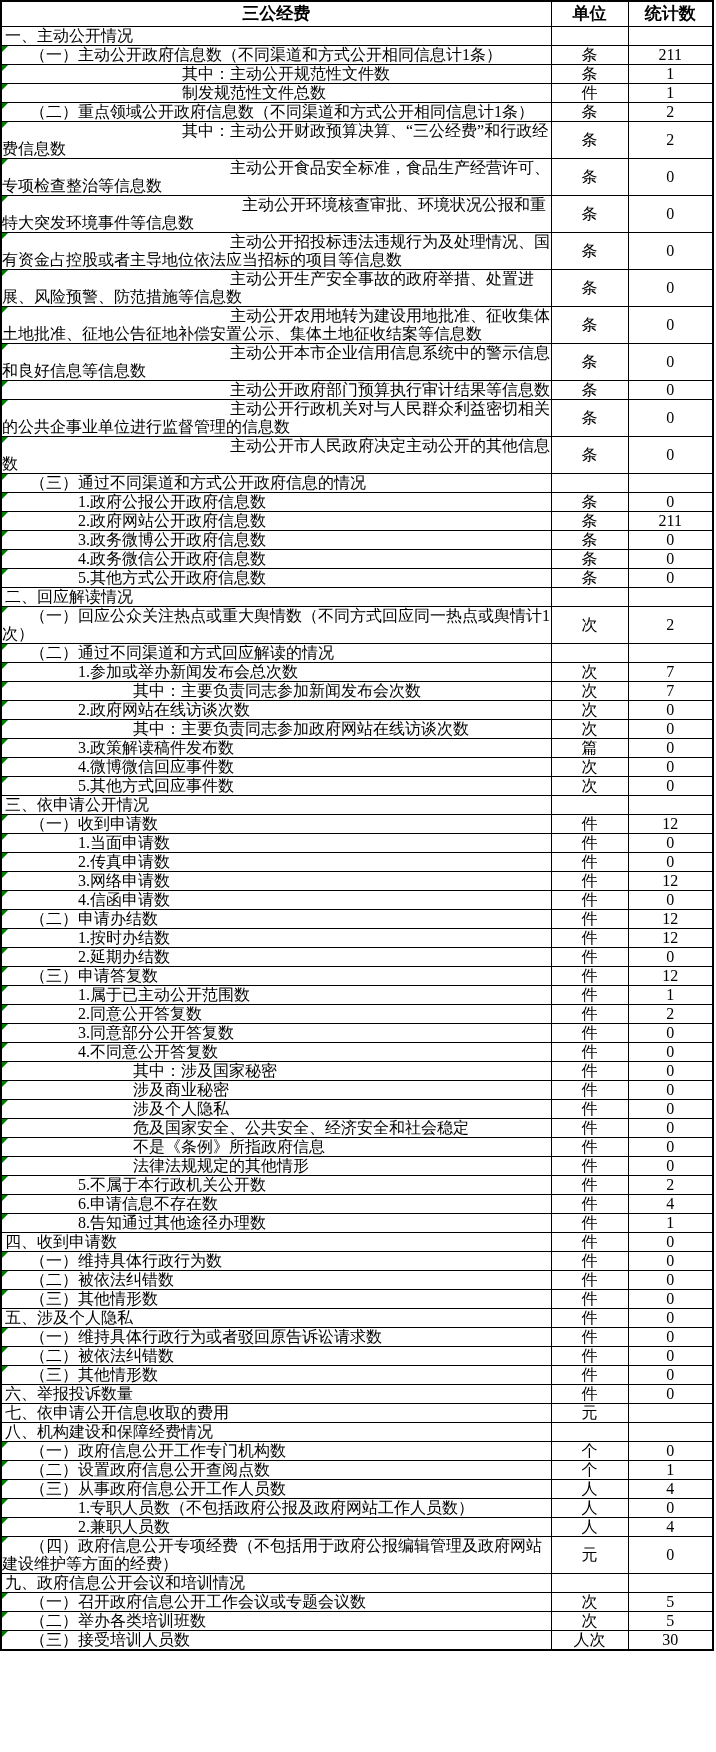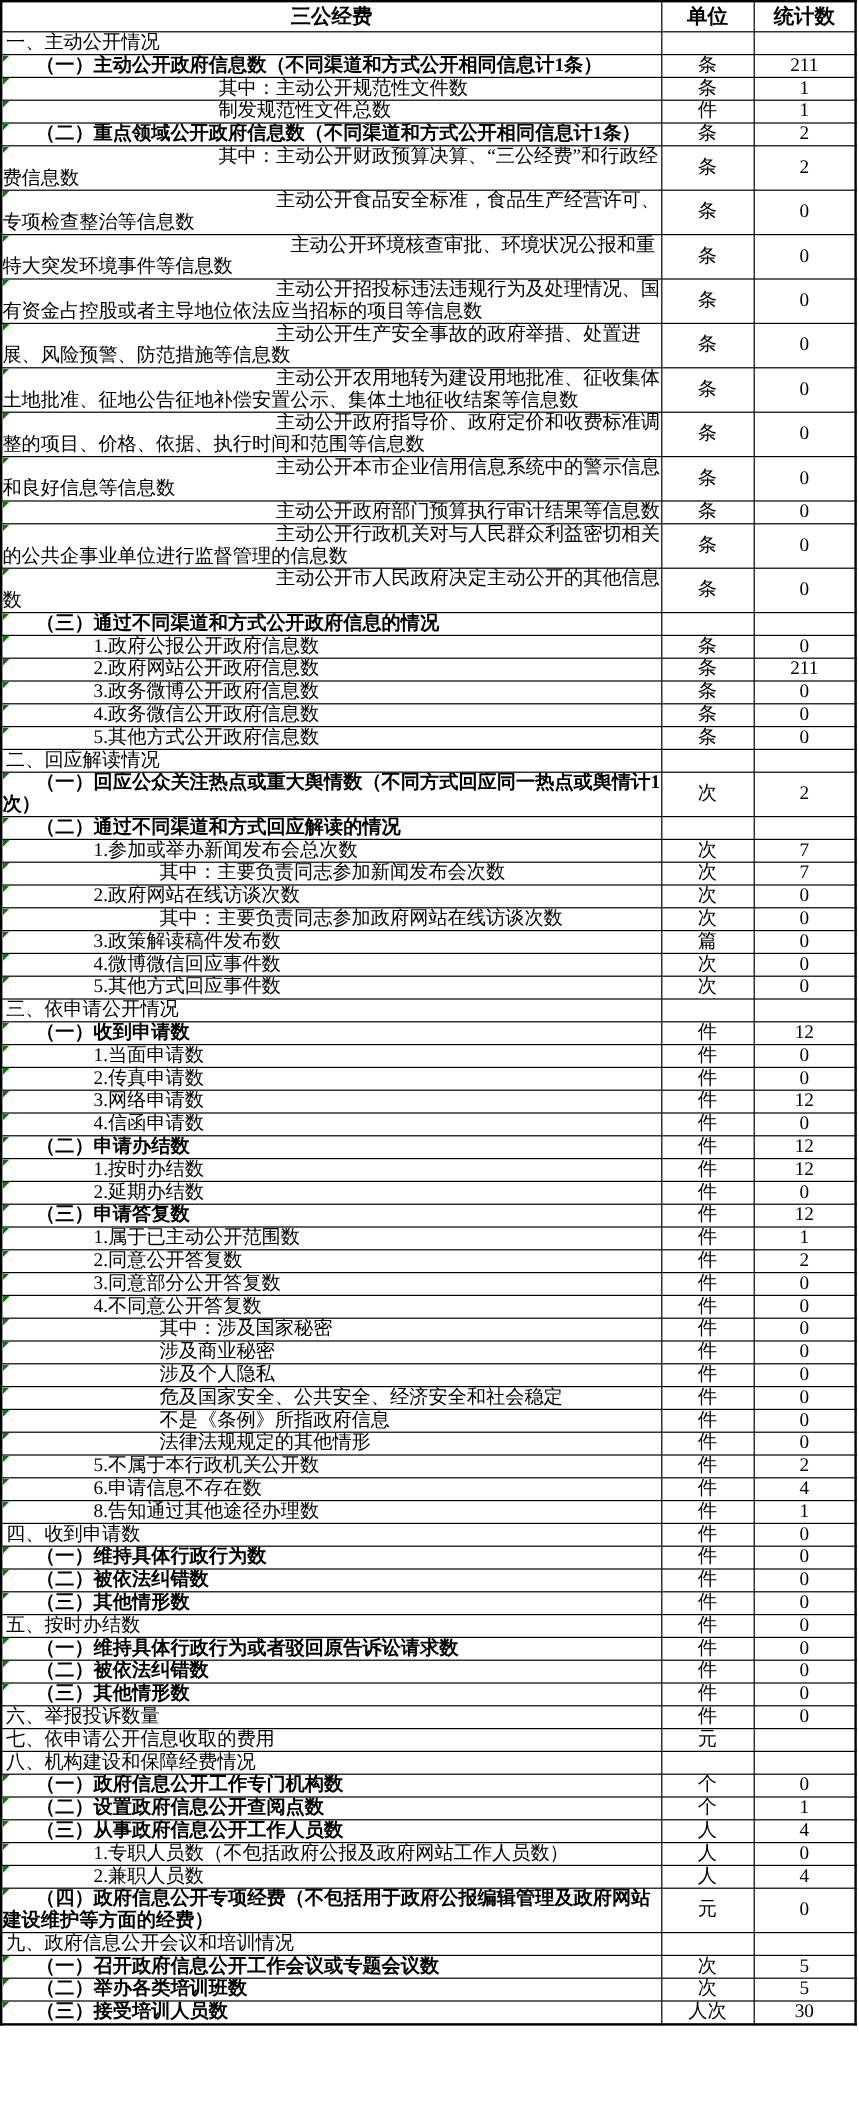--- a/index.html
+++ b/index.html
@@ -22,21 +22,21 @@
   thead th{
     height:24px;line-height:24px;font-weight:bold;text-align:center;font-size:17px;
   }
   td.label{
     text-align:left;line-height:18px;position:relative;
     word-break:break-all;overflow-wrap:anywhere;
   }
   td.unit,td.val{text-align:center;line-height:18px;}
   
   .ind-sec {text-indent:3px;font-family:Liberation Serif, serif;}
-  .ind-h1  {text-indent:28px;font-weight:bold;}
+  .ind-h1  {text-indent:28px;}
   .ind-h2  {text-indent:76px;}
   .ind-h3  {text-indent:131px;font-family:Liberation Serif, serif;}
   .ind-d180{text-indent:180px;}
   .ind-d228{text-indent:228px;}
   .ind-d240{text-indent:240px;}
   
   .tri{
     position:absolute;top:0;left:0;width:6px;height:6px;display:block;
     clip-path:polygon(0 0,100% 0,0 100%);
   }
@@ -108,25 +108,20 @@
           <td class="label ind-d228">主动公开生产安全事故的政府举措、处置进展、风险预警、防范措施等信息数<i class="tri" style="background: rgb(0, 122, 0);"></i></td>
           <td class="unit">条</td>
           <td class="val">0</td>
         </tr>
         <tr>
           <td class="label ind-d228">主动公开农用地转为建设用地批准、征收集体土地批准、征地公告征地补偿安置公示、集体土地征收结案等信息数<i class="tri" style="background: rgb(0, 122, 0);"></i></td>
           <td class="unit">条</td>
           <td class="val">0</td>
         </tr>
         <tr>
-          <td class="label ind-d228">主动公开政府指导价、政府定价和收费标准调整的项目、价格、依据、执行时间和范围等信息数<i class="tri" style="background: rgb(0, 122, 0);"></i></td>
-          <td class="unit">条</td>
-          <td class="val">0</td>
-        </tr>
-        <tr>
           <td class="label ind-d228">主动公开本市企业信用信息系统中的警示信息和良好信息等信息数<i class="tri" style="background: rgb(0, 122, 0);"></i></td>
           <td class="unit">条</td>
           <td class="val">0</td>
         </tr>
         <tr>
           <td class="label ind-d228">主动公开政府部门预算执行审计结果等信息数<i class="tri" style="background: rgb(0, 122, 0);"></i></td>
           <td class="unit">条</td>
           <td class="val">0</td>
         </tr>
         <tr>
@@ -348,21 +343,21 @@
           <td class="label ind-h1">（二）被依法纠错数<i class="tri" style="background: rgb(0, 122, 0);"></i></td>
           <td class="unit">件</td>
           <td class="val">0</td>
         </tr>
         <tr>
           <td class="label ind-h1">（三）其他情形数<i class="tri" style="background: rgb(0, 122, 0);"></i></td>
           <td class="unit">件</td>
           <td class="val">0</td>
         </tr>
         <tr>
-          <td class="label ind-sec">五、按时办结数</td>
+          <td class="label ind-sec">五、涉及个人隐私</td>
           <td class="unit">件</td>
           <td class="val">0</td>
         </tr>
         <tr>
           <td class="label ind-h1">（一）维持具体行政行为或者驳回原告诉讼请求数<i class="tri" style="background: rgb(0, 122, 0);"></i></td>
           <td class="unit">件</td>
           <td class="val">0</td>
         </tr>
         <tr>
           <td class="label ind-h1">（二）被依法纠错数<i class="tri" style="background: rgb(0, 122, 0);"></i></td>

